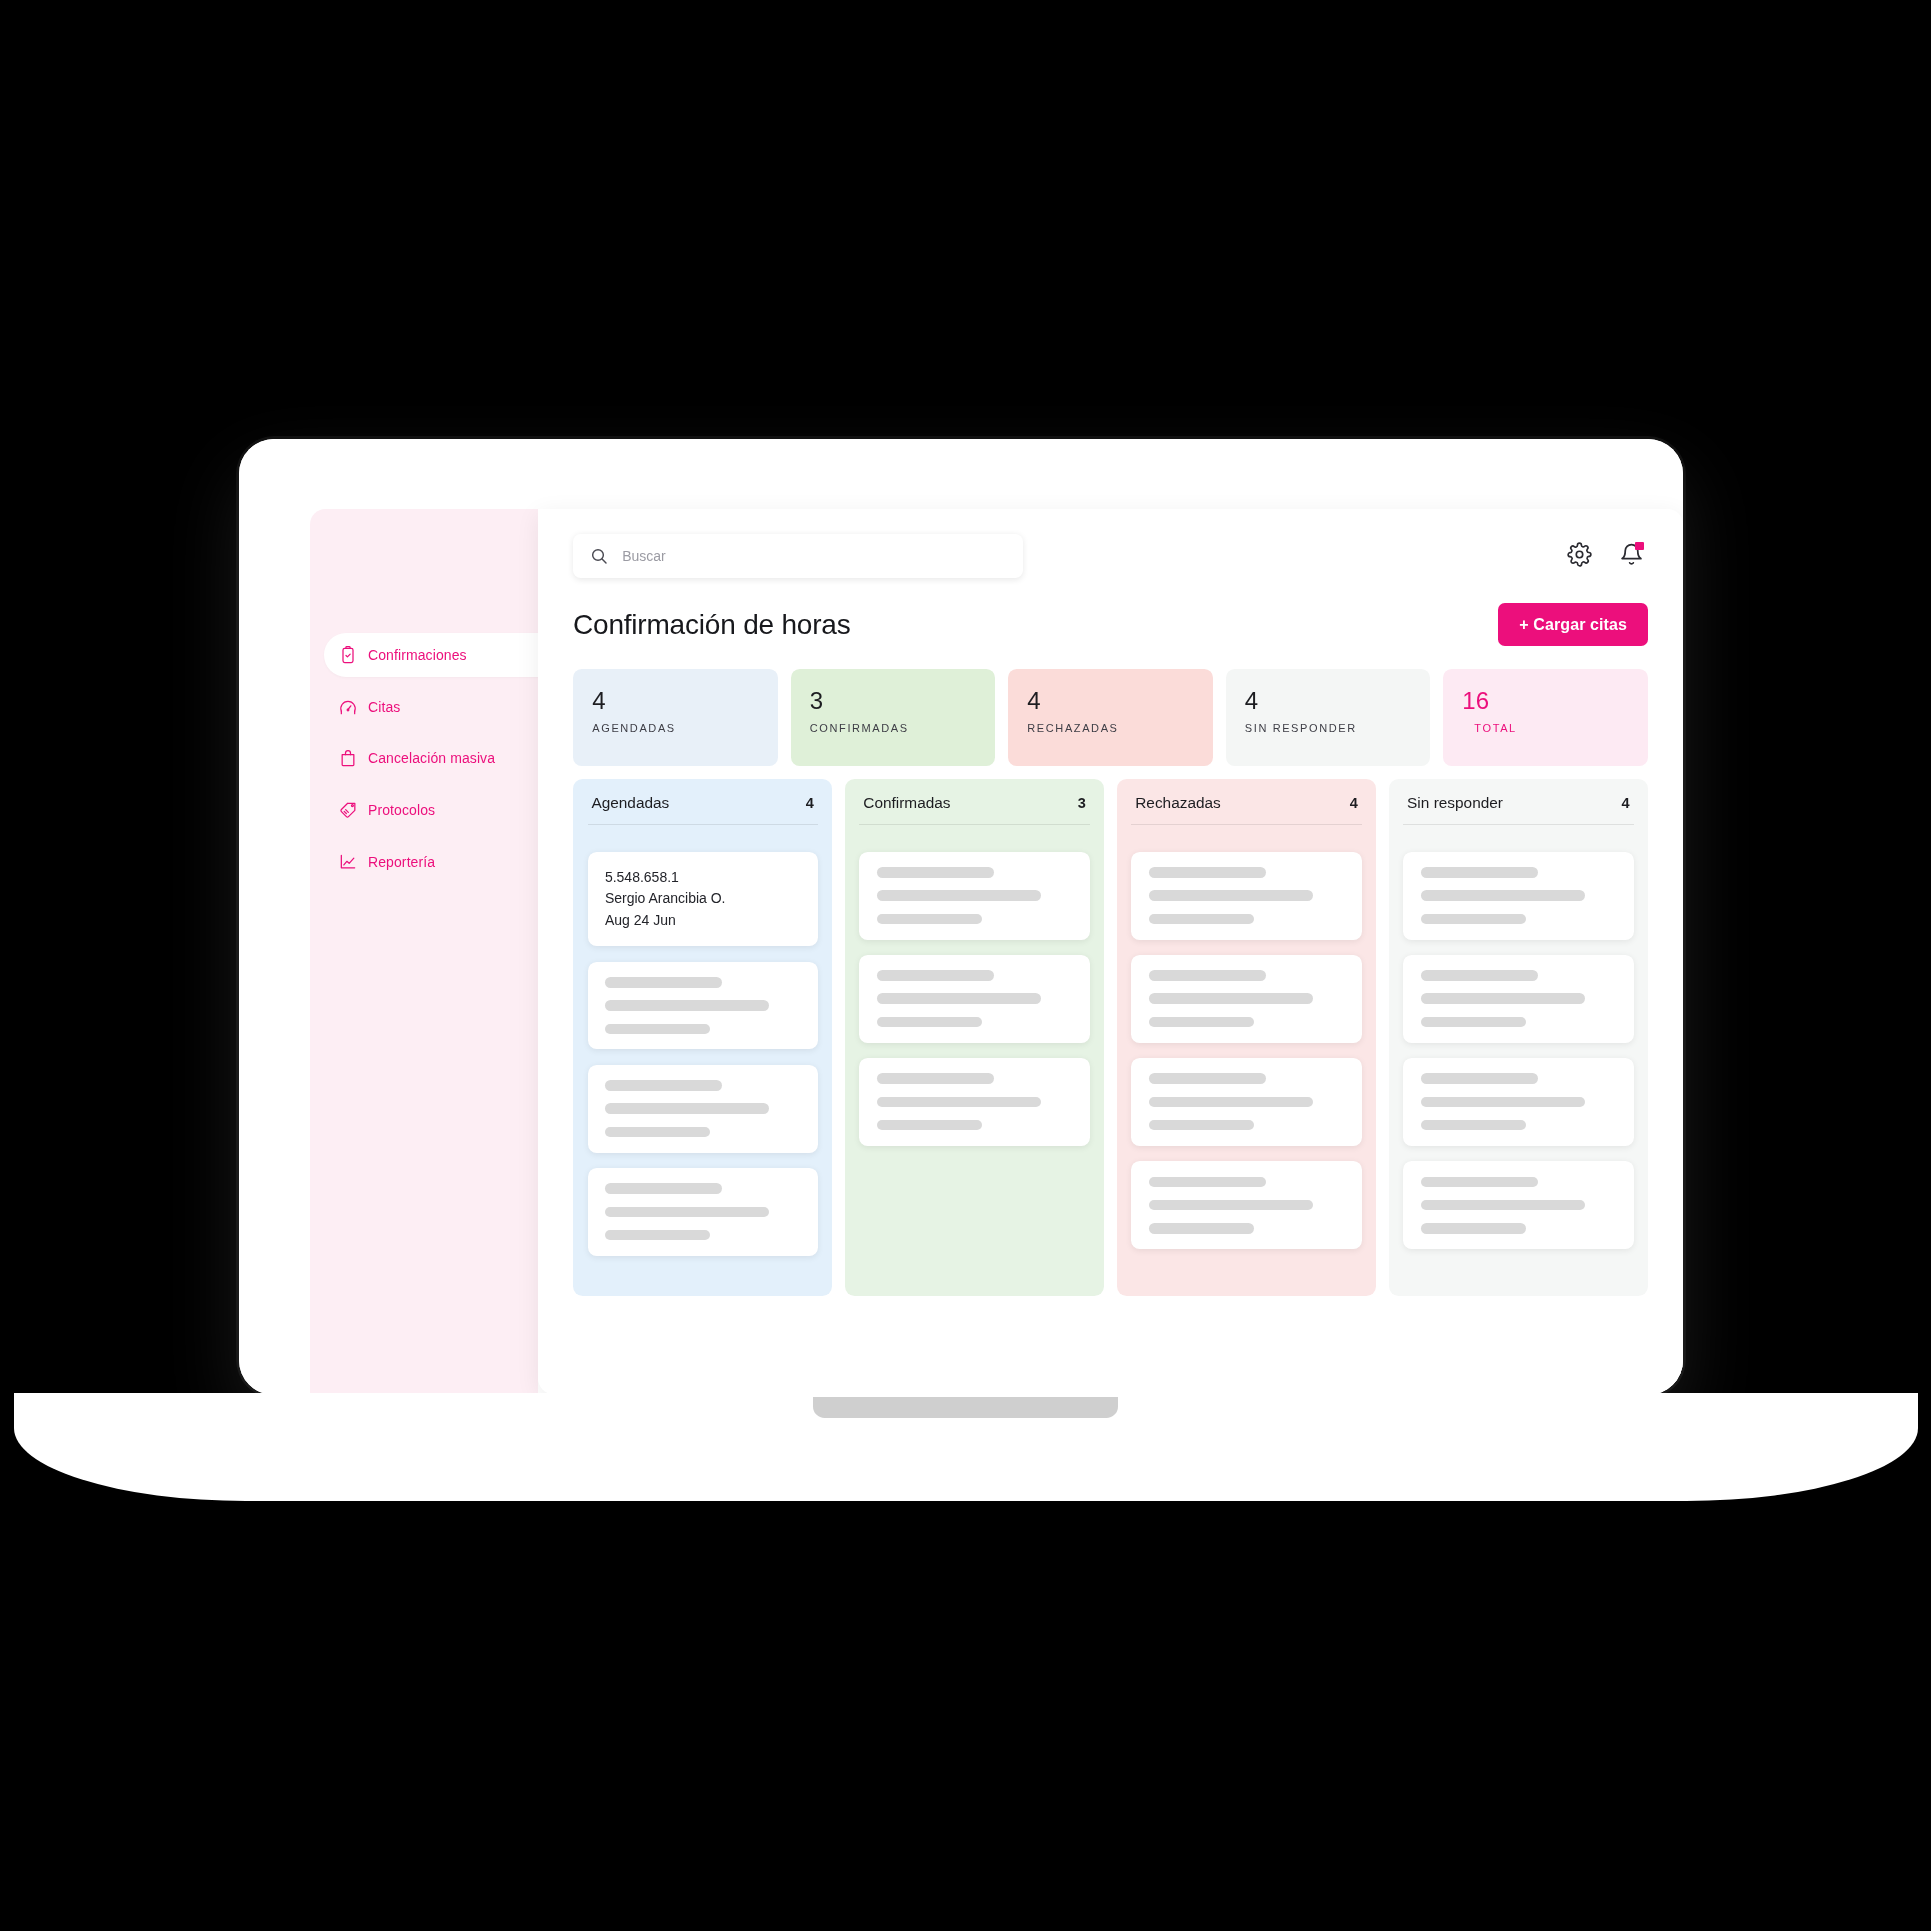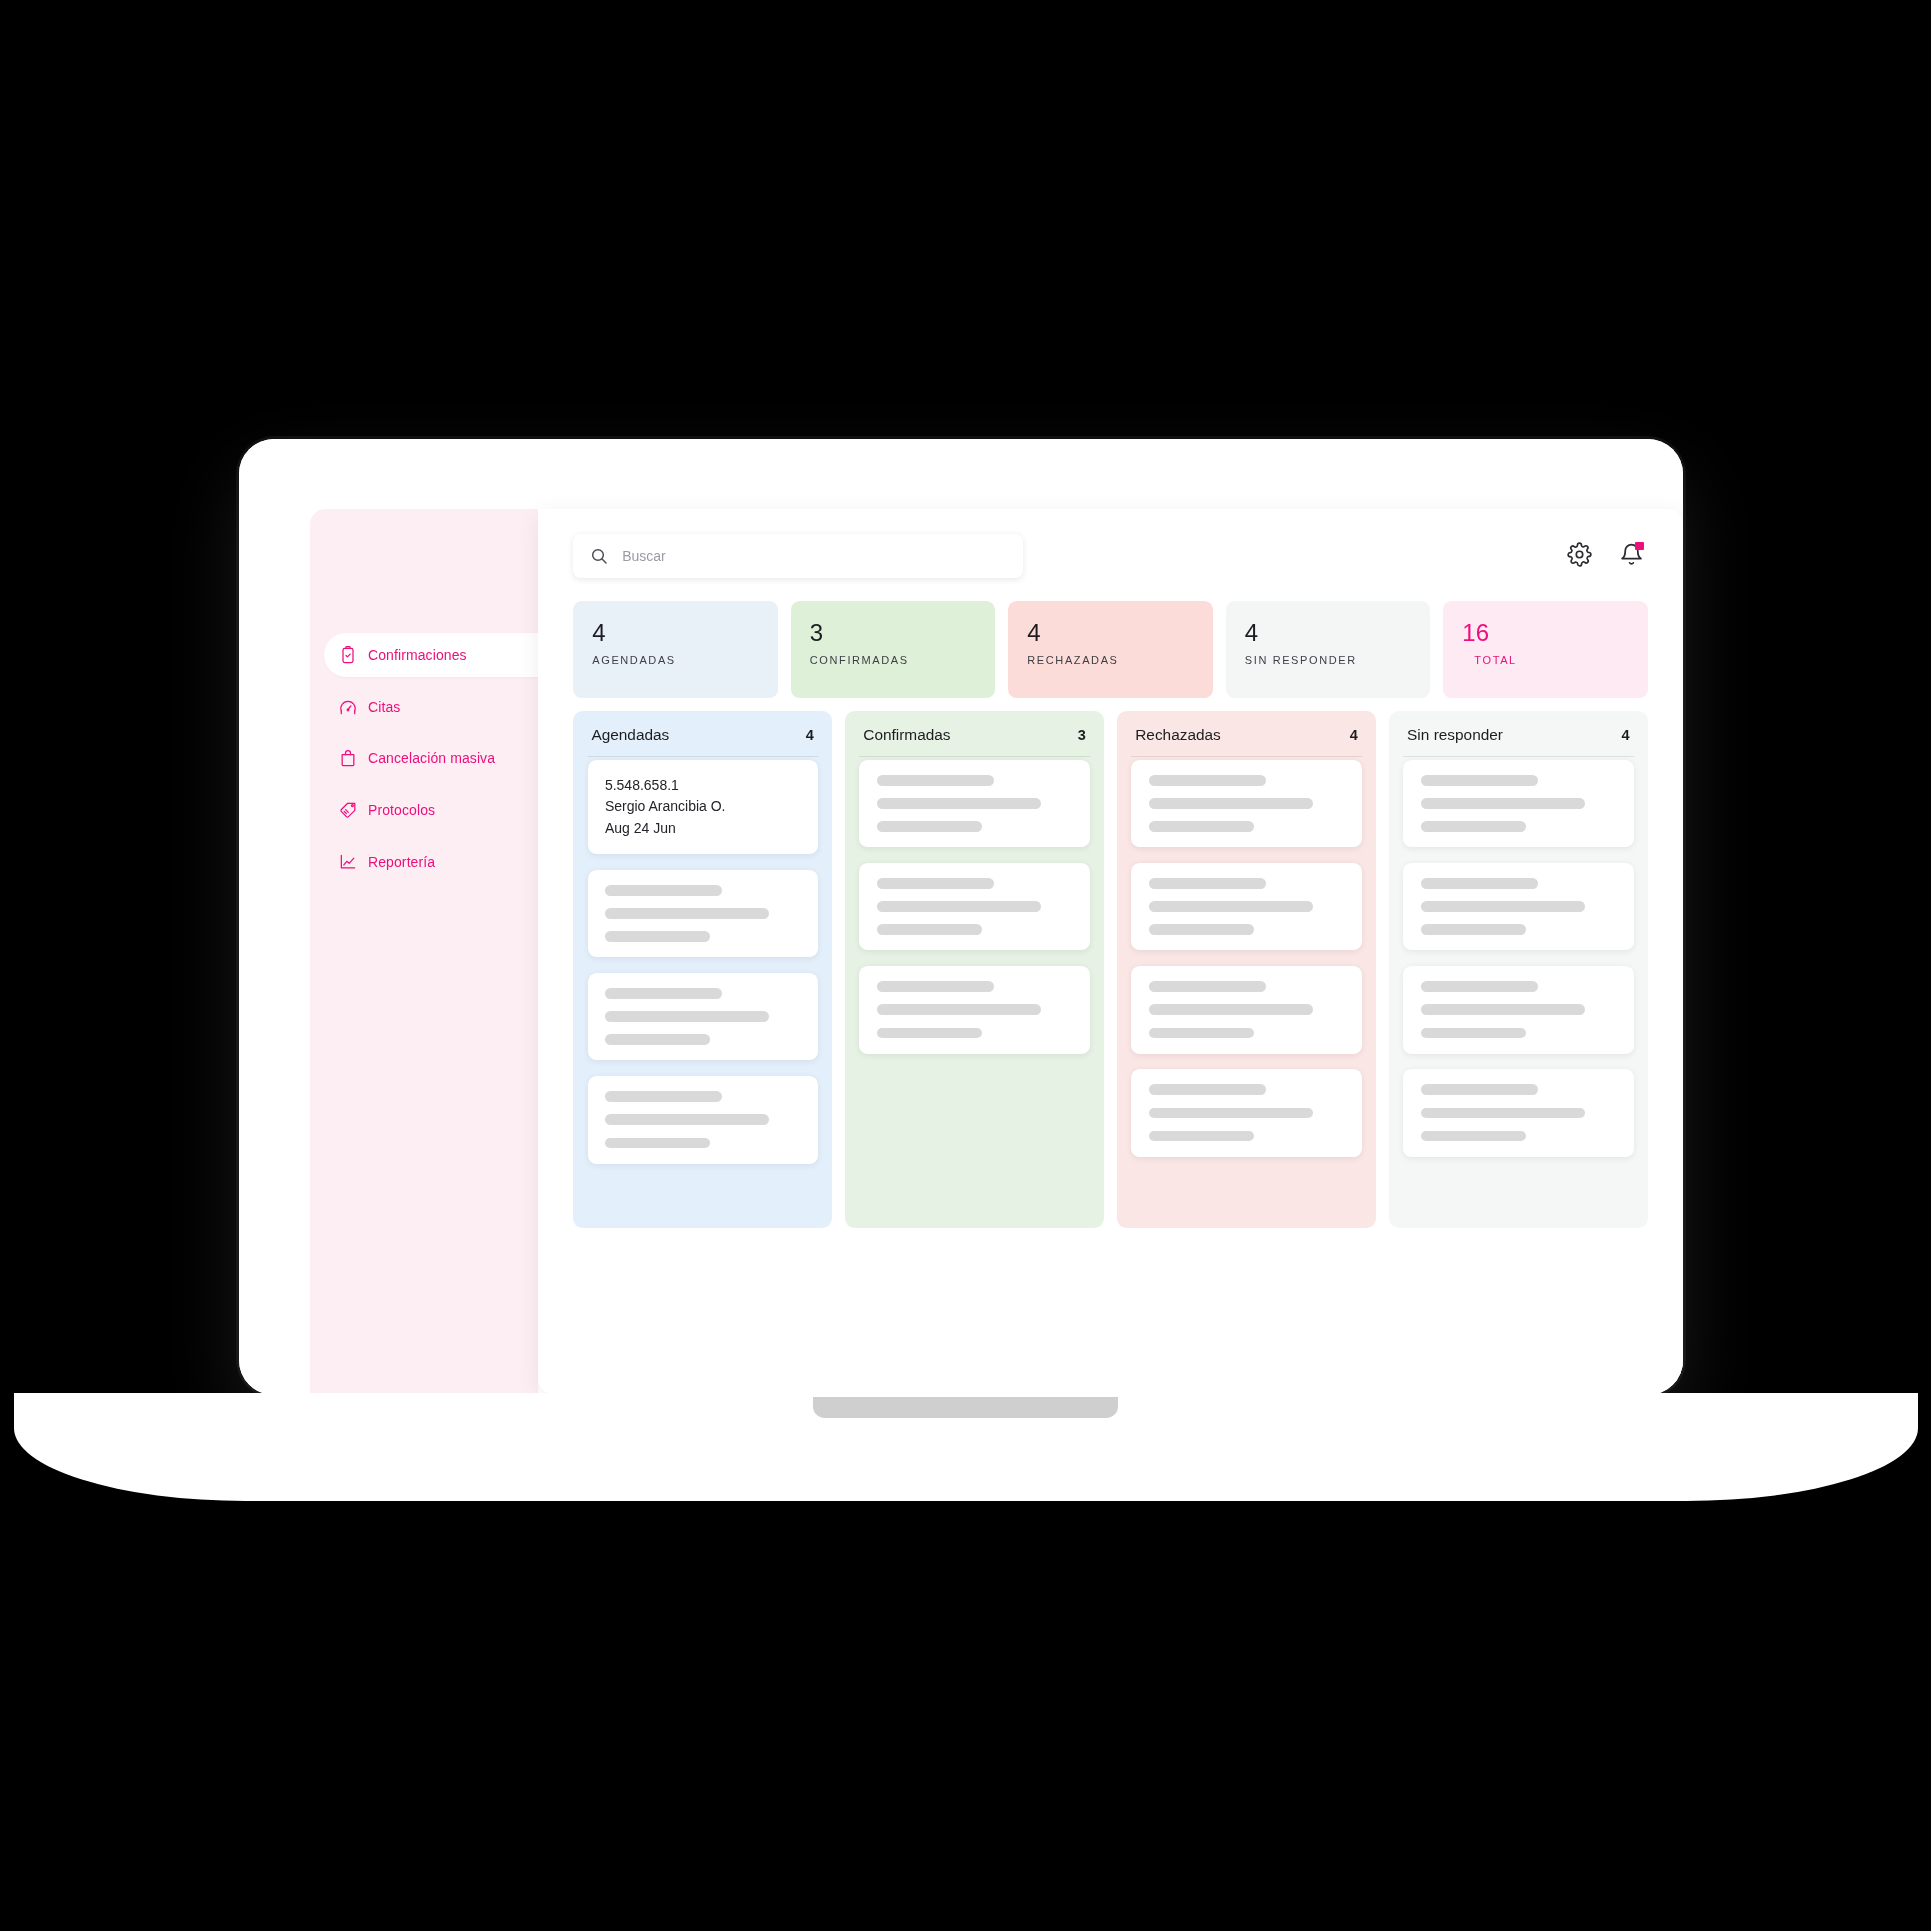--- a/index.html
+++ b/index.html
@@ -246,21 +246,21 @@
     display: flex;
     align-items: baseline;
     justify-content: space-between;
     padding: 0 3.9px 11.6px 3.9px;
     border-bottom: 1px solid rgba(0,0,0,0.09);
   }
   .col-title { font-size: 15.4px; color: #1d1d21; }
   .col-count { font-size: 14.5px; color: #1d1d21; font-weight: bold; }
 
   .col-cards {
-    margin-top: 3px;
+    margin-top: 27px;
     display: flex;
     flex-direction: column;
     gap: 15.4px;
   }
   .card {
     background: #ffffff;
     border-radius: 8.7px;
     box-shadow: 0 1.9px 6.8px rgba(0,0,0,0.07);
     padding: 15.4px 17.4px;
     min-height: 83px;
@@ -370,20 +370,24 @@
             <span class="icon-btn">
               <svg viewBox="0 0 24 24" fill="none" stroke="#2b2b31" stroke-width="1.7" stroke-linecap="round" stroke-linejoin="round">
                 <path d="M18 8.5A6 6 0 0 0 6 8.5c0 6-3 7.5-3 7.5h18s-3-1.5-3-7.5"></path>
                 <path d="M13.73 20a2 2 0 0 1-3.46 0"></path>
               </svg>
               <span class="bell-badge"></span>
             </span>
           </div>
         </div>
 
+        <div class="title-row">
+          <h1 class="page-title">Confirmación de horas</h1>
+          <button class="cargar-btn">+ Cargar citas</button>
+        </div>
 
         <div class="stats" id="stats-row">
             <div class="stat" style="background: rgb(232, 240, 248);">
               <div class="stat-value" style="color: rgb(29, 29, 33);">4</div>
               <div class="stat-label" style="color: rgb(61, 61, 69);">AGENDADAS</div>
             </div>
             <div class="stat" style="background: rgb(223, 240, 216);">
               <div class="stat-value" style="color: rgb(29, 29, 33);">3</div>
               <div class="stat-label" style="color: rgb(61, 61, 69);">CONFIRMADAS</div>
             </div>

